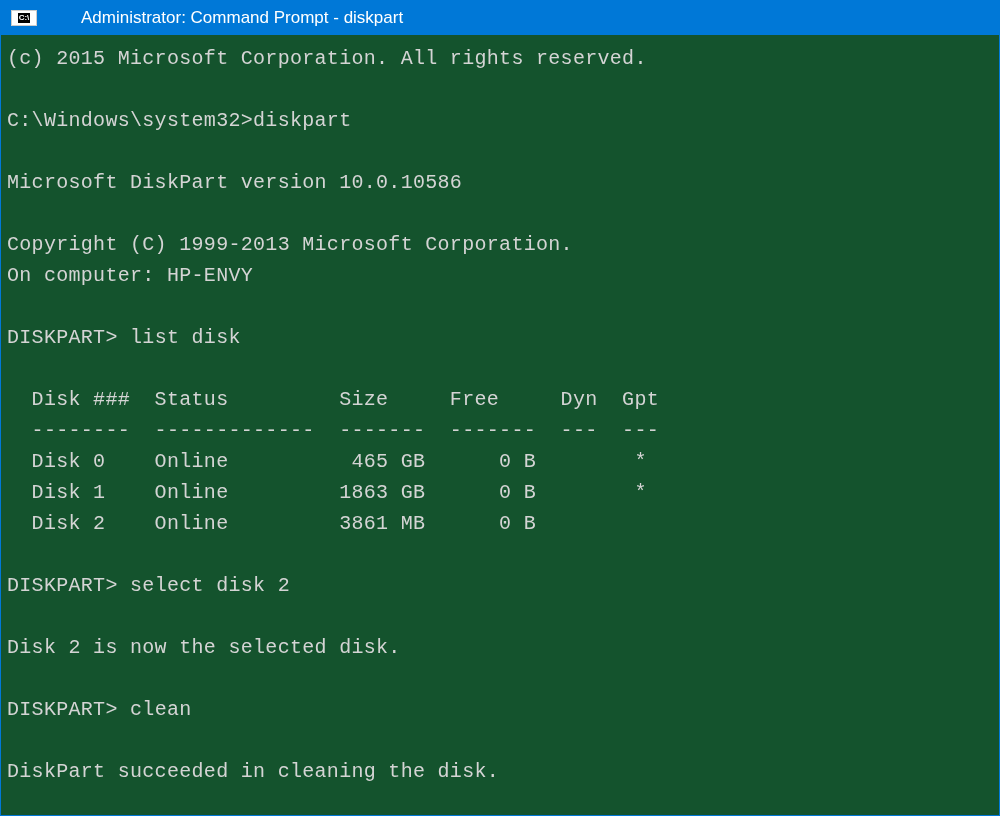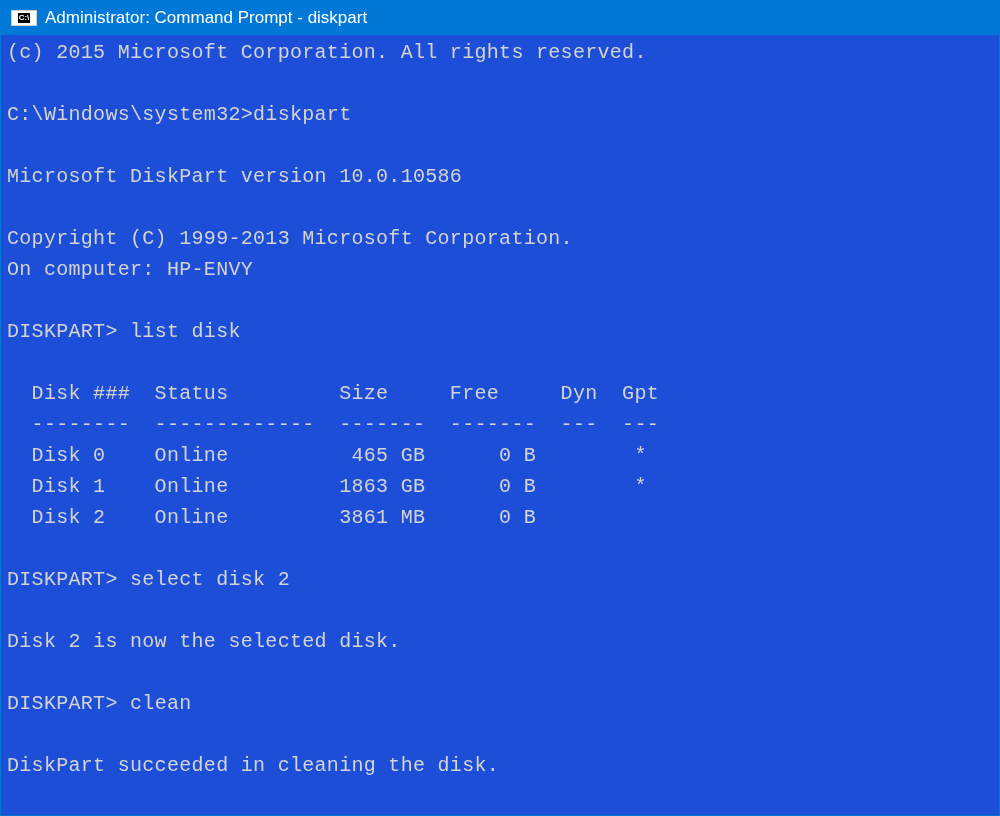--- a/index.html
+++ b/index.html
@@ -49,27 +49,28 @@
       color: #fff;
       padding: 0 1px;
       font-size: 8px;
       line-height: 10px;
     }
     .titlebar-text {
       color: #fff;
       font-size: 17px;
       font-family: 'Segoe UI', Tahoma, sans-serif;
       font-weight: 400;
+      margin-left: 36px;
     }
     .terminal {
-      background: #1d4ed8;
+      background: #14532d;
       color: #d4d4d4;
       font-size: 20px;
       line-height: 1.55;
-      padding: 2px 6px;
+      padding: 8px 6px;
       flex: 1;
       white-space: pre;
       font-family: Consolas, 'Courier New', monospace;
       letter-spacing: 0.3px;
     }
   </style>
 </head>
 <body>
 
 <div class="window">

